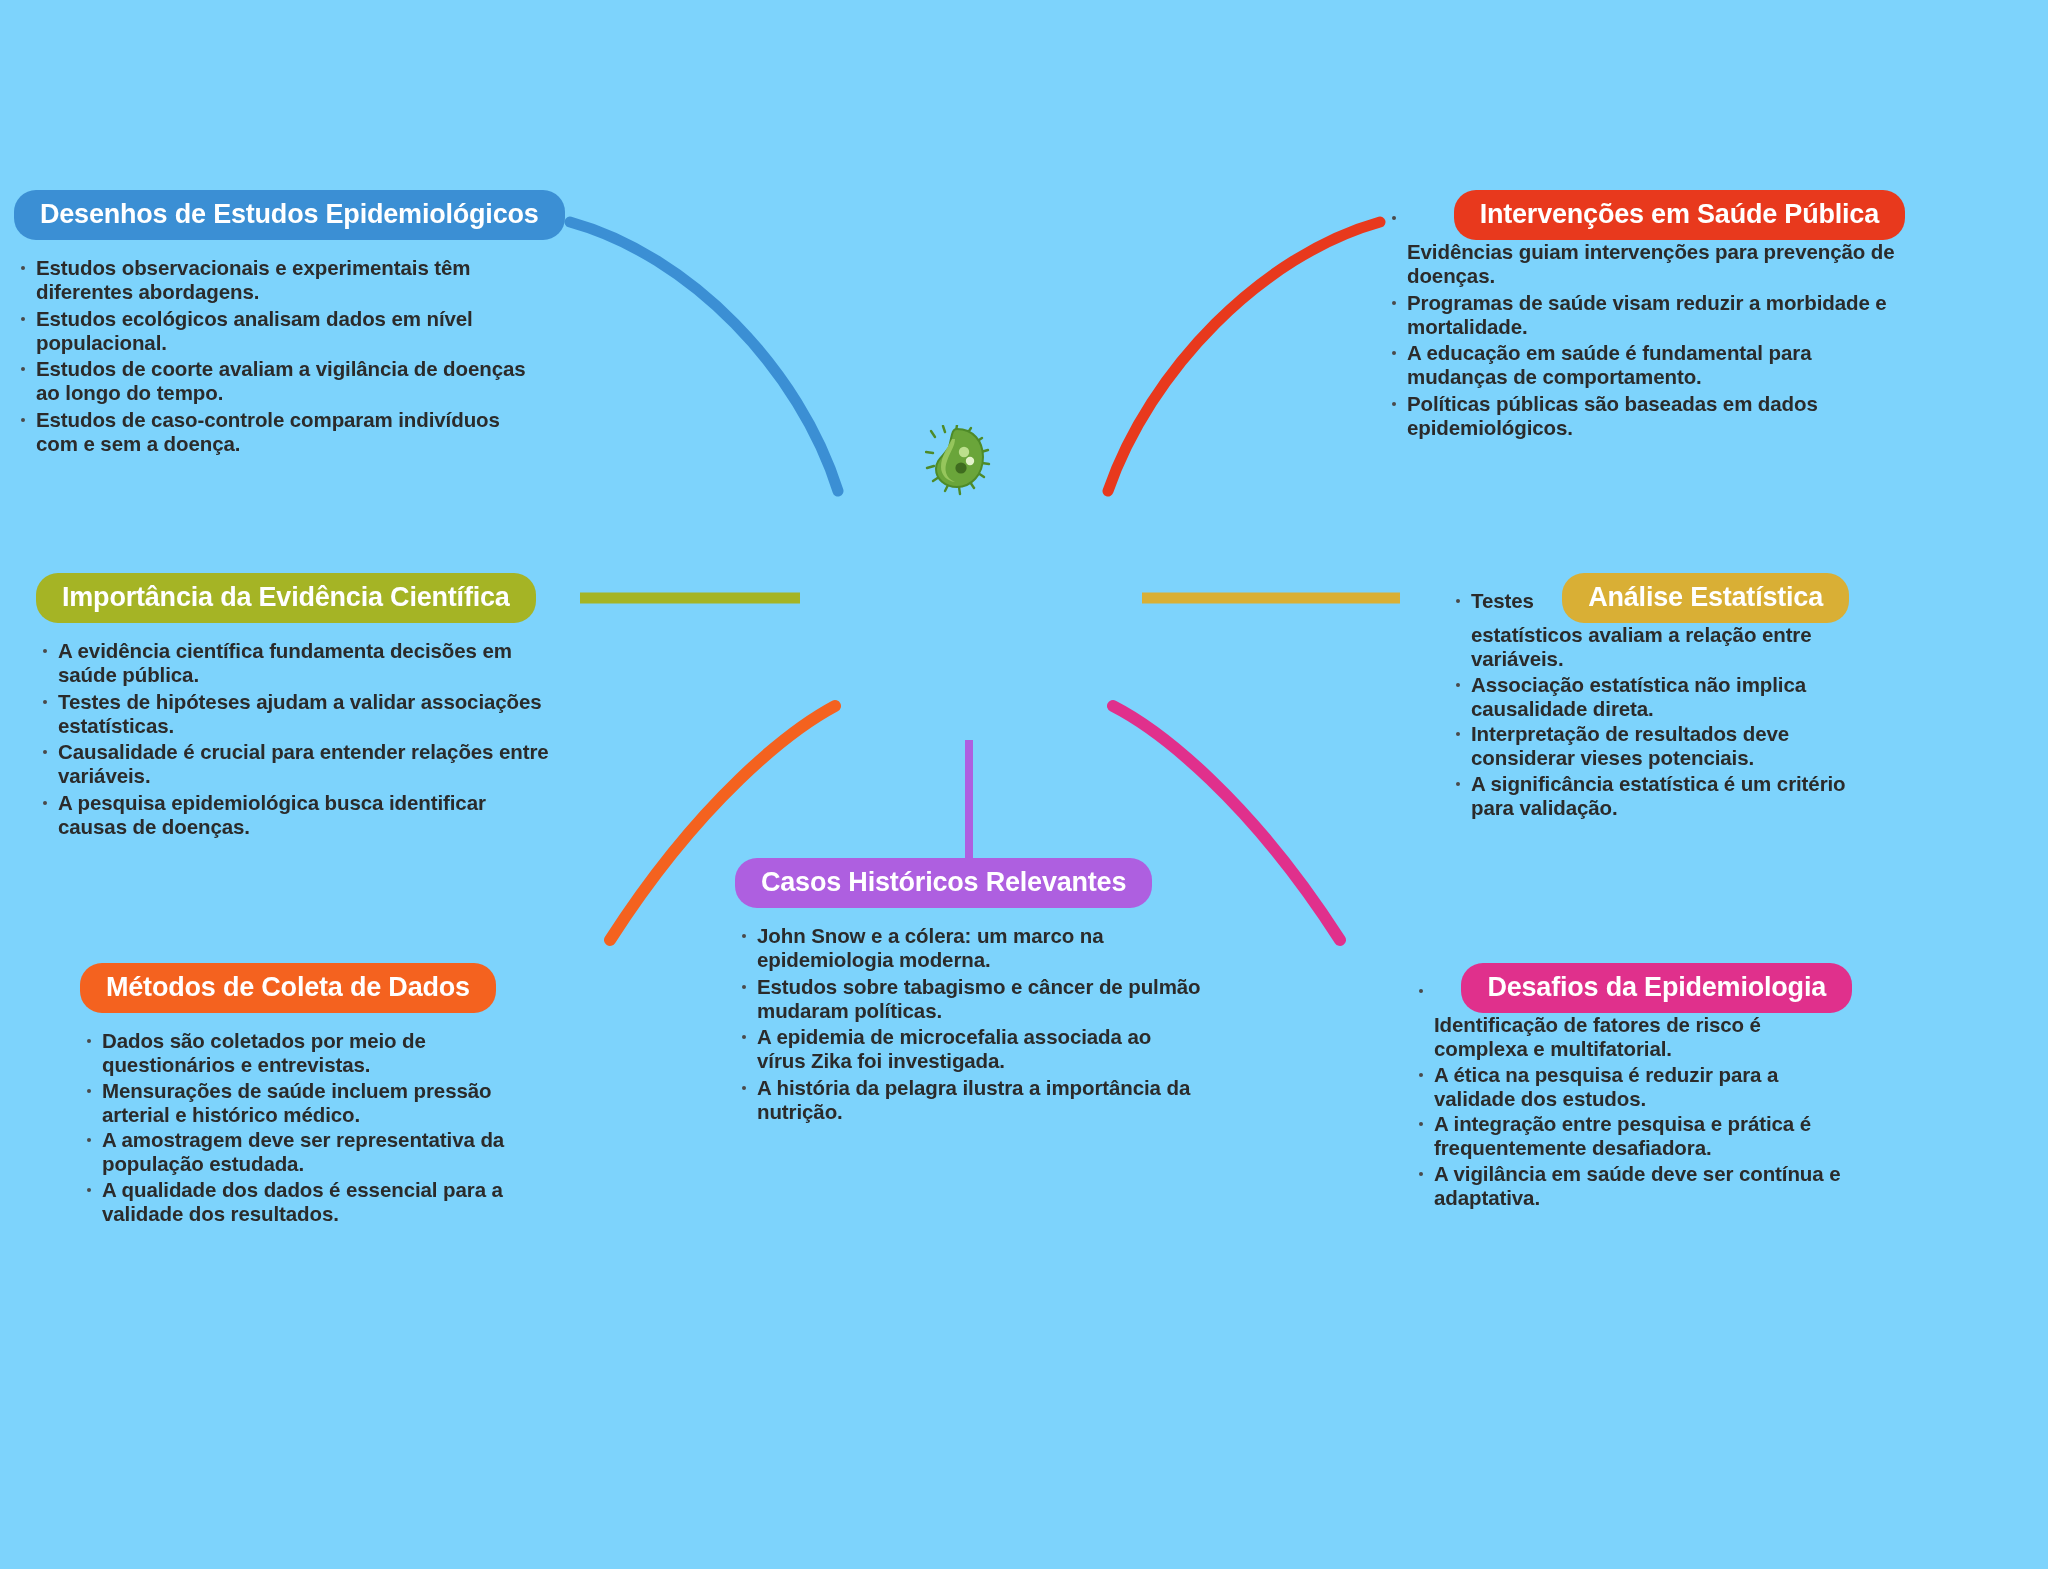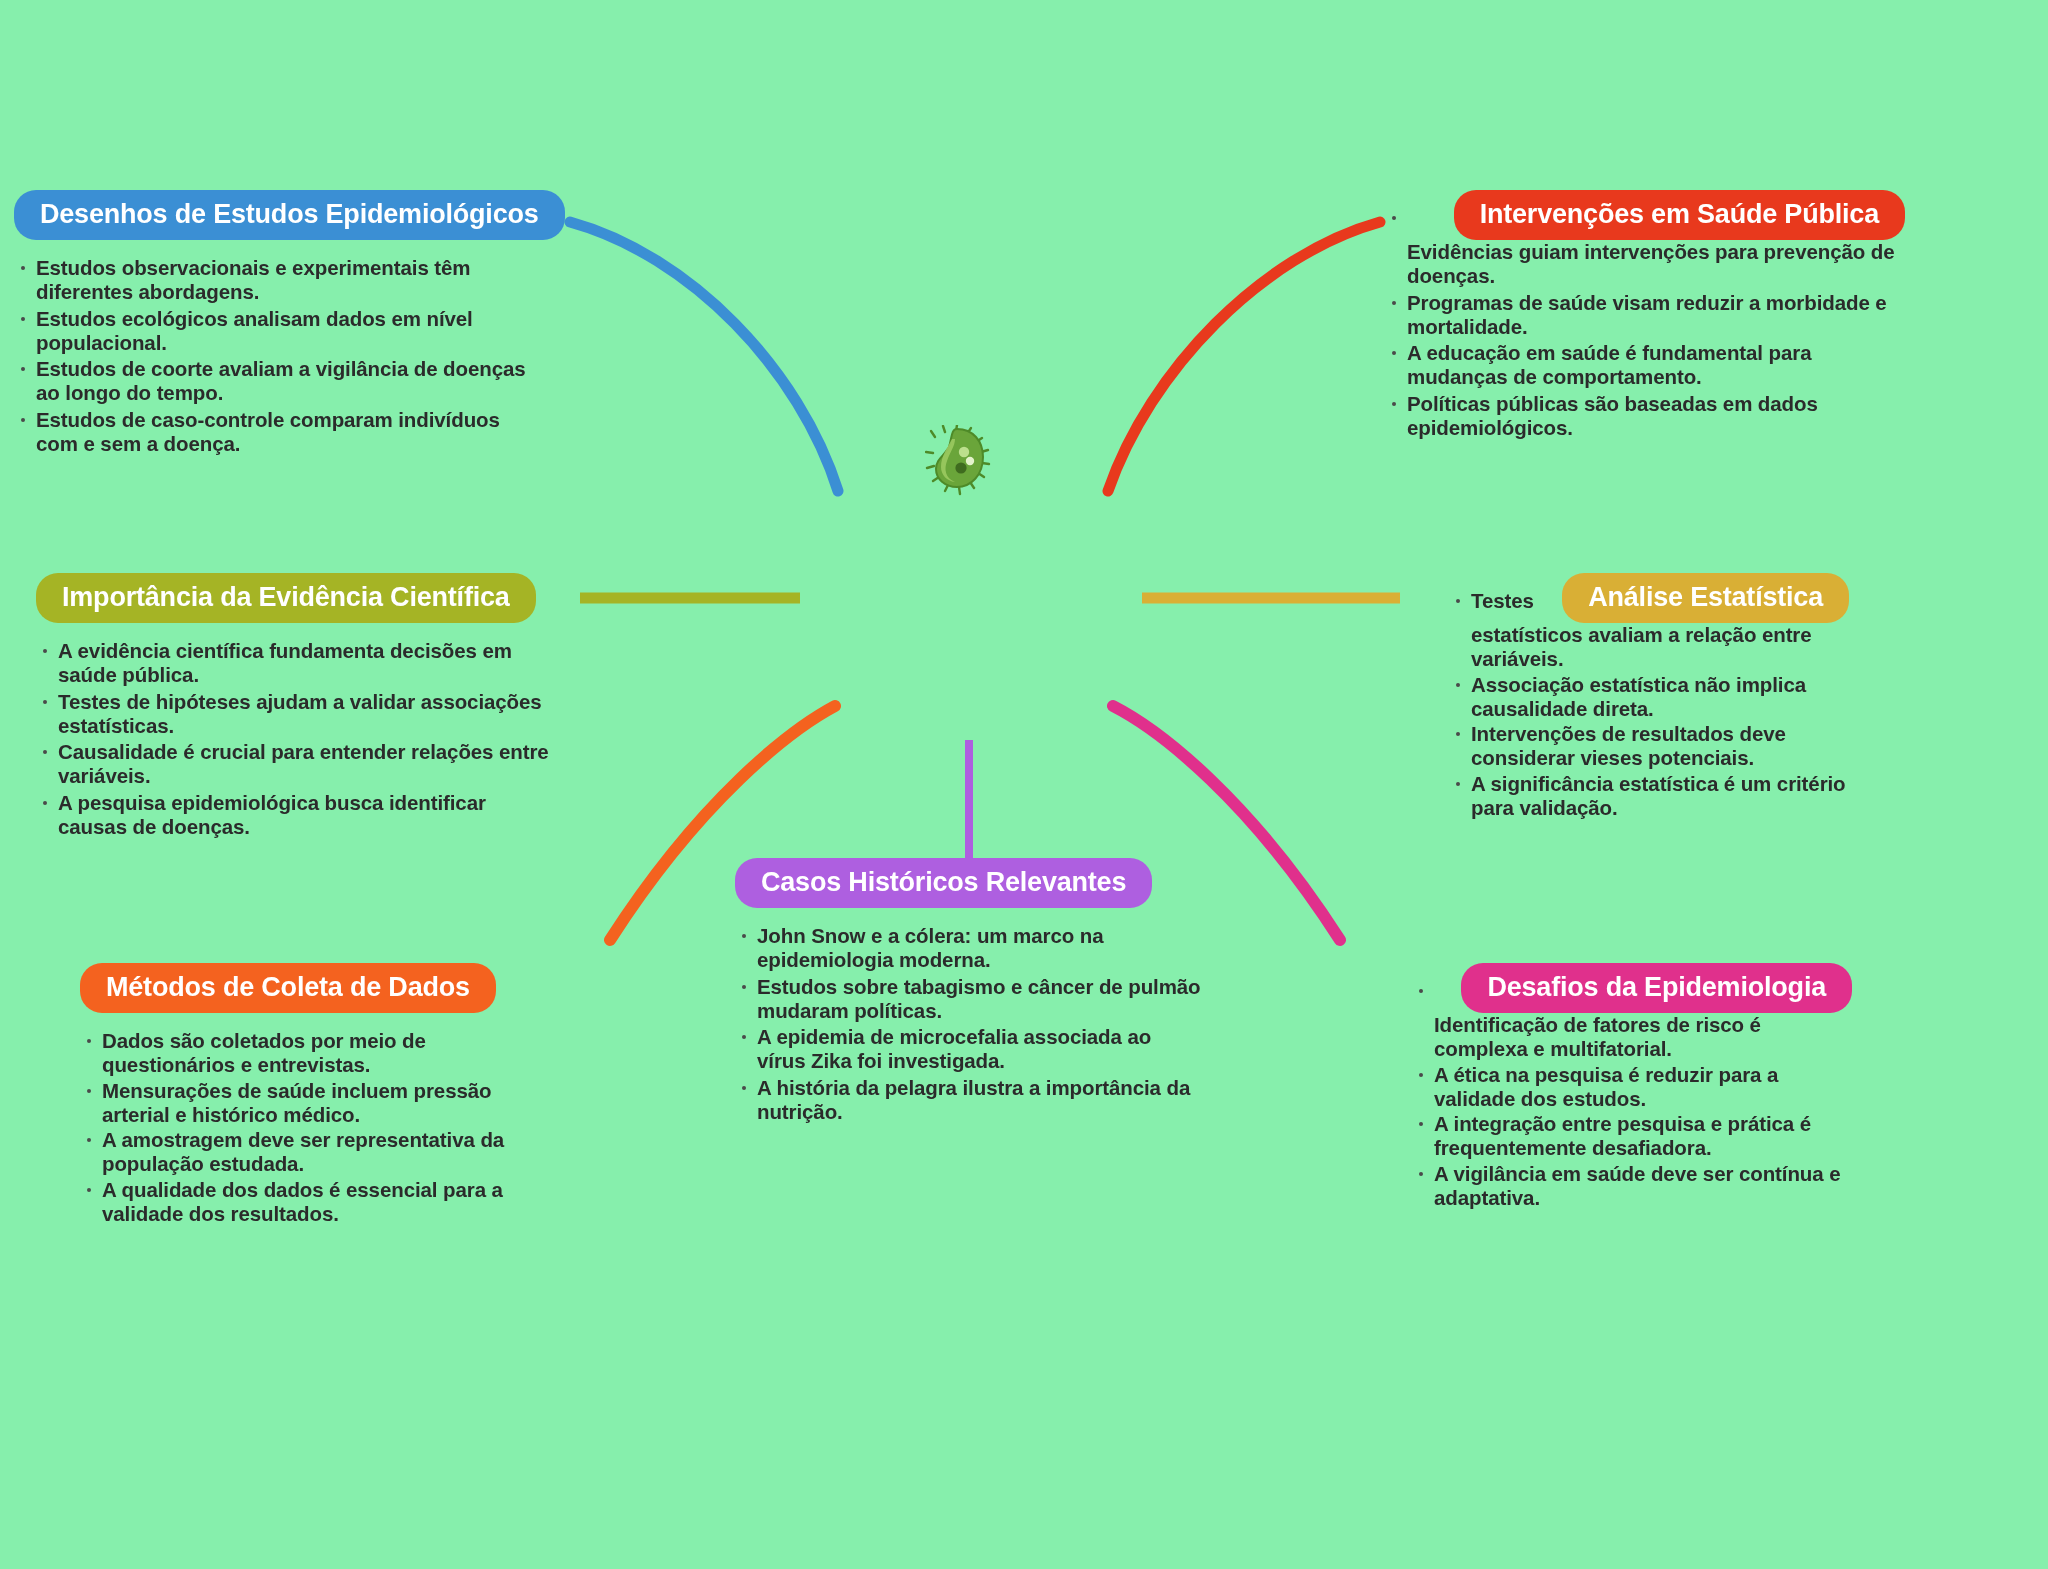--- a/index.html
+++ b/index.html
@@ -4,21 +4,21 @@
 <style>
   html, body {
     margin: 0;
     padding: 0;
     background: #000000;
   }
   #canvas {
     position: relative;
     width: 2048px;
     height: 1569px;
-    background: #86efac;
+    background: #7dd3fc;
     overflow: hidden;
     font-family: "Liberation Sans", sans-serif;
   }
   #links {
     position: absolute;
     left: 0;
     top: 0;
     width: 2048px;
     height: 1569px;
     pointer-events: none;
@@ -159,21 +159,21 @@
       <li>Causalidade é crucial para entender relações entre variáveis.</li>
       <li>A pesquisa epidemiológica busca identificar causas de doenças.</li>
     </ul>
   </div>
 
   <div class="node" id="node-analise">
     <div class="node-title" style="background:#d9af35">Análise Estatística</div>
     <ul class="node-bullets tight">
       <li>Testes estatísticos avaliam a relação entre variáveis.</li>
       <li>Associação estatística não implica causalidade direta.</li>
-      <li>Intervenções de resultados deve considerar vieses potenciais.</li>
+      <li>Interpretação de resultados deve considerar vieses potenciais.</li>
       <li>A significância estatística é um critério para validação.</li>
     </ul>
   </div>
 
   <div class="node" id="node-metodos">
     <div class="node-title" style="background:#f4621f">Métodos de Coleta de Dados</div>
     <ul class="node-bullets tight">
       <li>Dados são coletados por meio de questionários e entrevistas.</li>
       <li>Mensurações de saúde incluem pressão arterial e histórico médico.</li>
       <li>A amostragem deve ser representativa da população estudada.</li>

